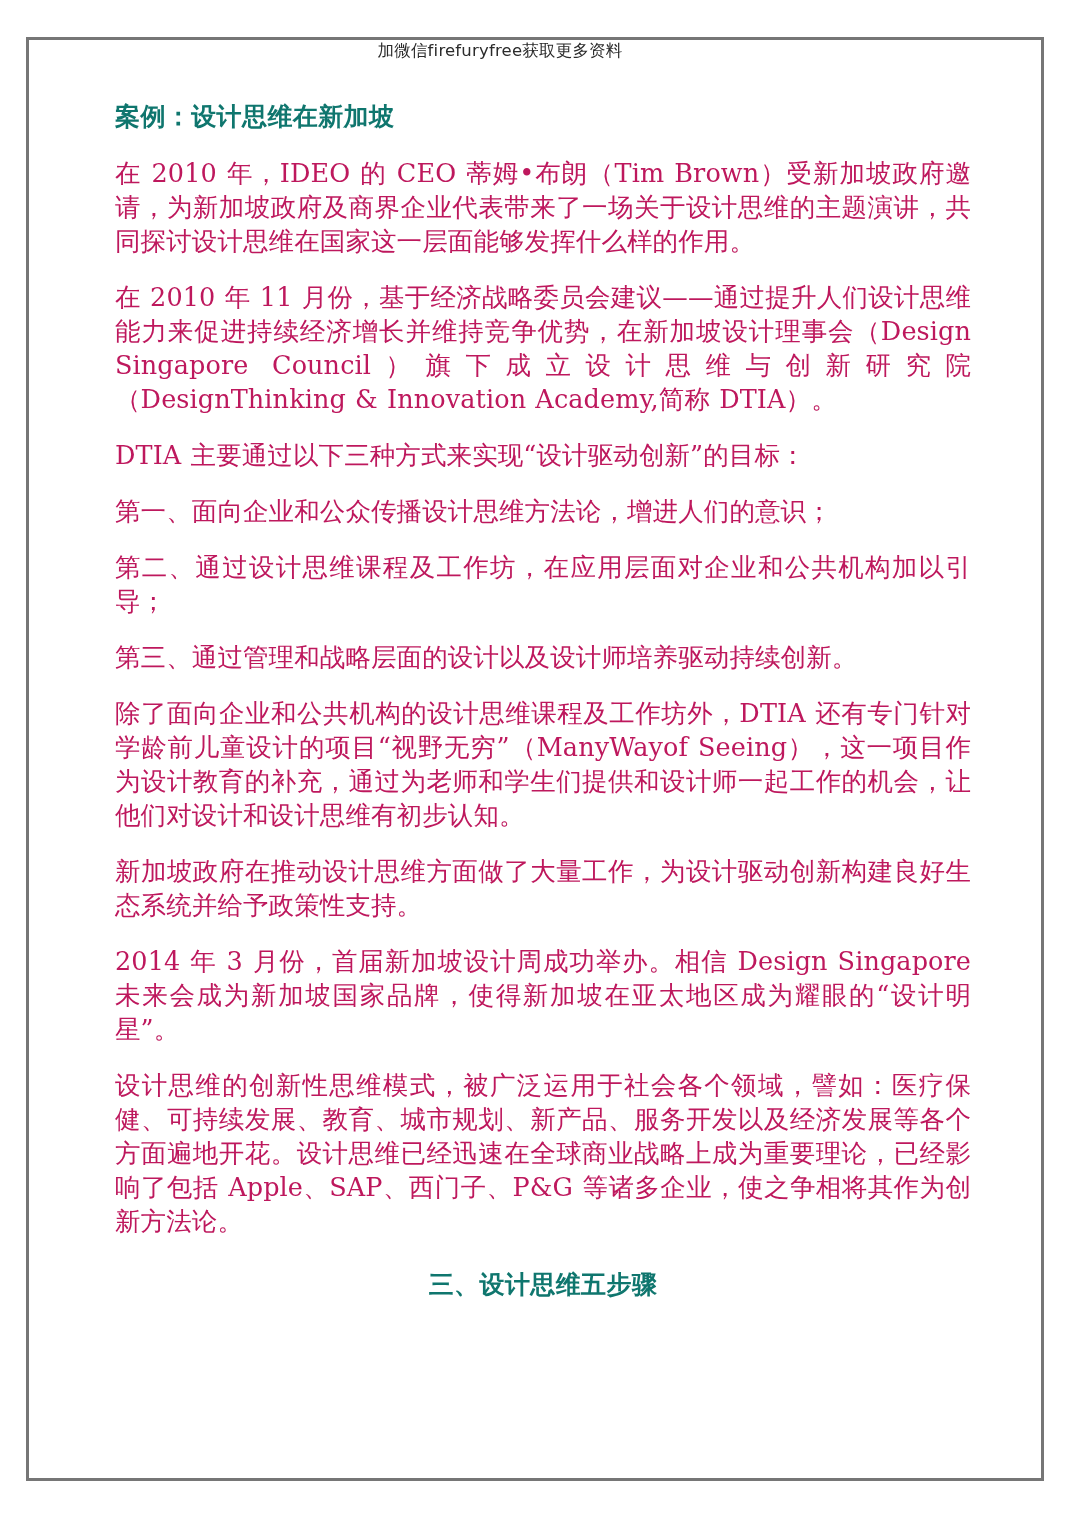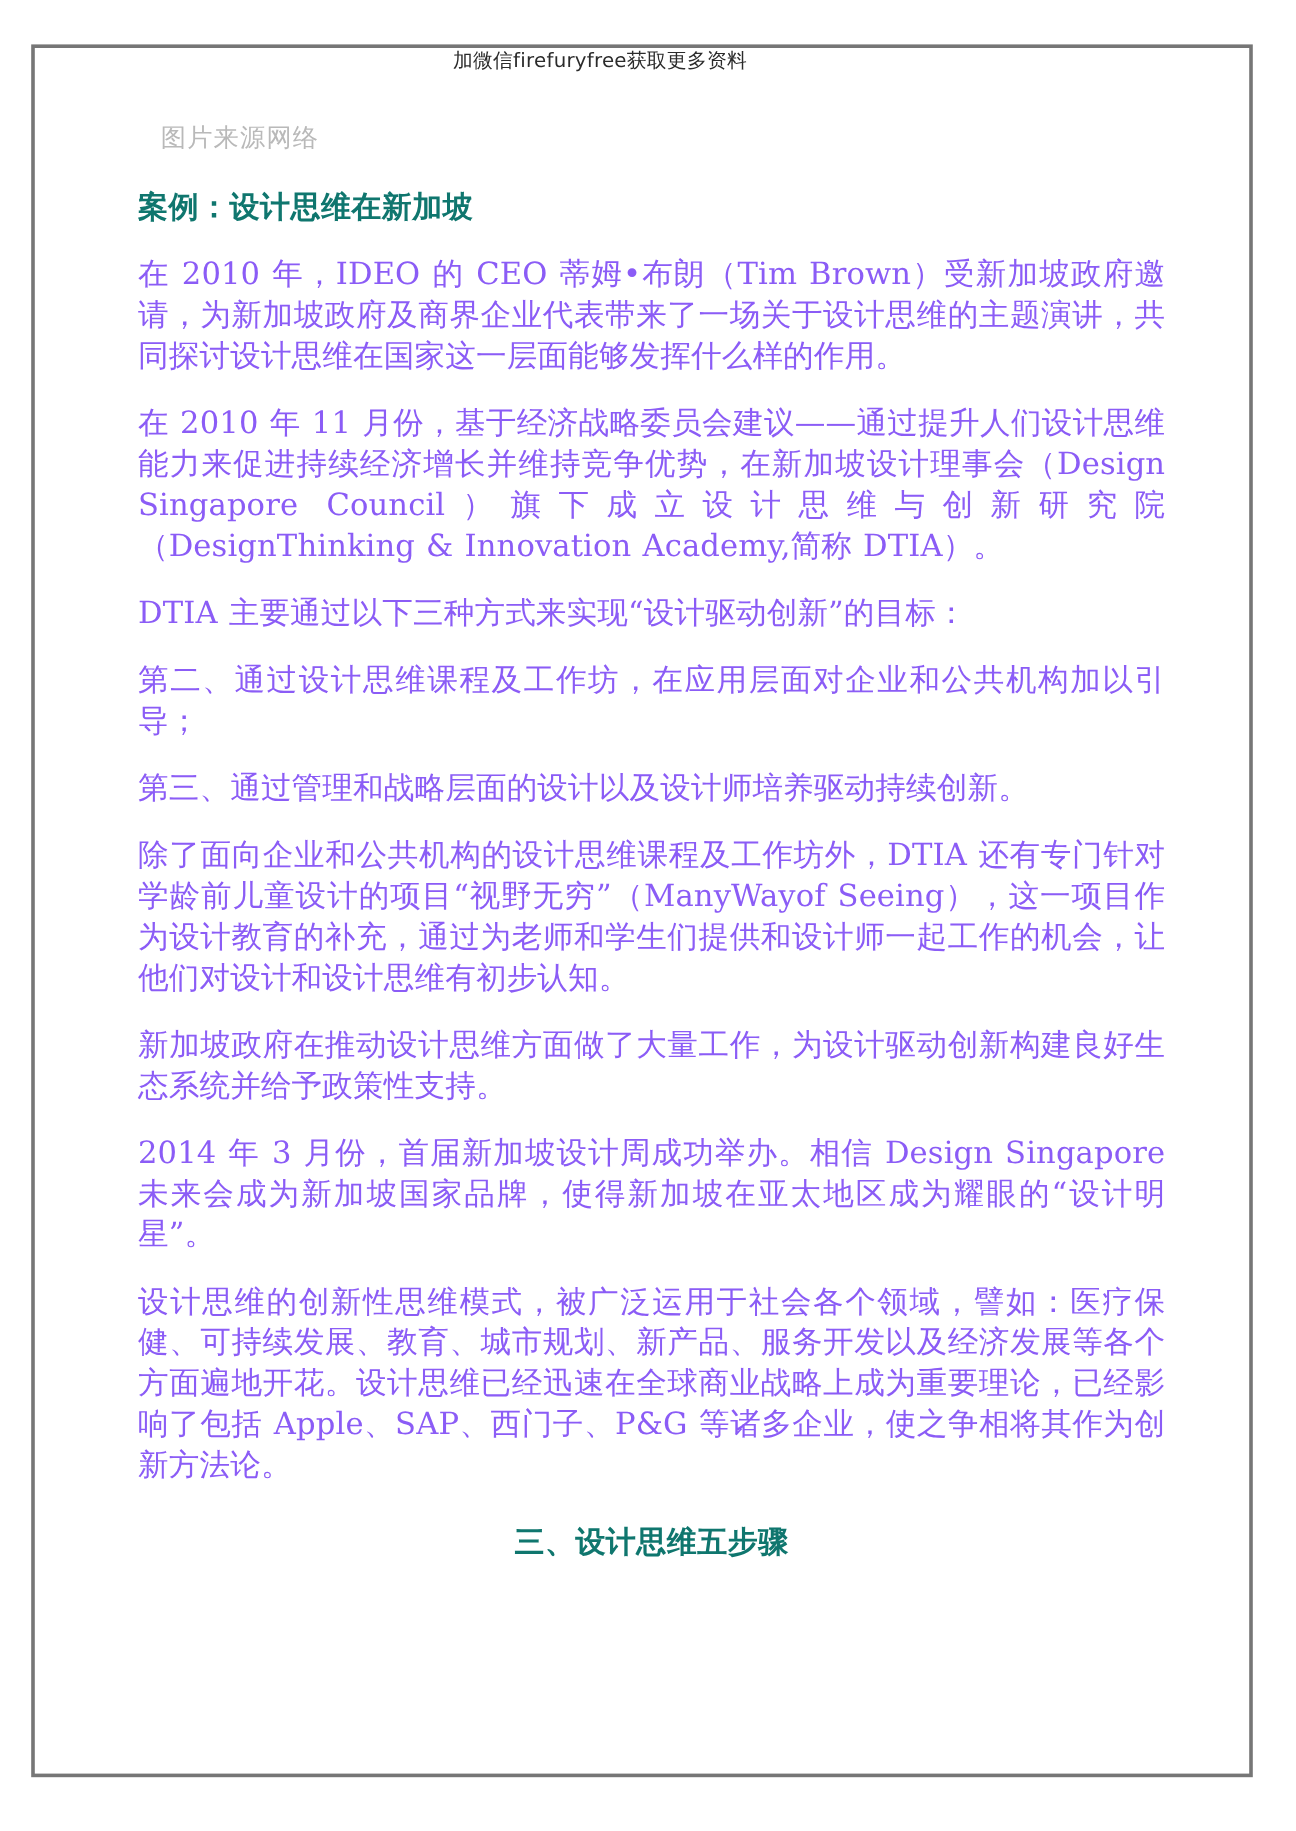--- a/index.html
+++ b/index.html
@@ -69,21 +69,21 @@
 
   h2.heading.tail {
     margin-top: 30px;
     margin-bottom: 4px;
     text-align: center;
   }
 
   p.para {
     font-size: 25.5px;
     line-height: 34px;
-    color: #8b5cf6;
+    color: #be185d;
     margin: 0 0 22px 0;
     text-align: justify;
     text-justify: inter-ideograph;
     letter-spacing: 0.1px;
     word-spacing: 1px;
   }
 
   p.para.last { margin-bottom: 0; }
 
   
@@ -112,27 +112,27 @@
 </style>
 </head>
 <body>
 
 <div class="page-header">加微信firefuryfree获取更多资料</div>
 
 <div class="page-border"></div>
 
 <div class="doc-body">
 
-  <div class="source-note">图片来源网络</div>
 
   <h2 class="heading">案例：设计思维在新加坡</h2>
 
   <p class="para">在 2010 年，IDEO 的 CEO 蒂姆•布朗（Tim Brown）受新加坡政府邀请，为新加坡政府及商界企业代表带来了一场关于设计思维的主题演讲，共同探讨设计思维在国家这一层面能够发挥什么样的作用。</p>
   <p class="para">在 2010 年 11 月份，基于经济战略委员会建议——通过提升人们设计思维能力来促进持续经济增长并维持竞争优势，在新加坡设计理事会（Design Singapore Council）旗下成立设计思维与创新研究院（DesignThinking &amp; Innovation Academy,简称 DTIA）。</p>
   <p class="para">DTIA 主要通过以下三种方式来实现“设计驱动创新”的目标：</p>
+  <p class="para">第一、面向企业和公众传播设计思维方法论，增进人们的意识；</p>
   <p class="para">第二、通过设计思维课程及工作坊，在应用层面对企业和公共机构加以引导；</p>
   <p class="para">第三、通过管理和战略层面的设计以及设计师培养驱动持续创新。</p>
   <p class="para">除了面向企业和公共机构的设计思维课程及工作坊外，DTIA 还有专门针对学龄前儿童设计的项目“视野无穷”（ManyWayof Seeing），这一项目作为设计教育的补充，通过为老师和学生们提供和设计师一起工作的机会，让他们对设计和设计思维有初步认知。</p>
   <p class="para">新加坡政府在推动设计思维方面做了大量工作，为设计驱动创新构建良好生态系统并给予政策性支持。</p>
   <p class="para">2014 年 3 月份，首届新加坡设计周成功举办。相信 Design Singapore 未来会成为新加坡国家品牌，使得新加坡在亚太地区成为耀眼的“设计明星”。</p>
   <p class="para last">设计思维的创新性思维模式，被广泛运用于社会各个领域，譬如：医疗保健、可持续发展、教育、城市规划、新产品、服务开发以及经济发展等各个方面遍地开花。设计思维已经迅速在全球商业战略上成为重要理论，已经影响了包括 Apple、SAP、西门子、P&amp;G 等诸多企业，使之争相将其作为创新方法论。</p>
 
   <h2 class="heading tail">三、设计思维五步骤</h2>
 </div>
 

